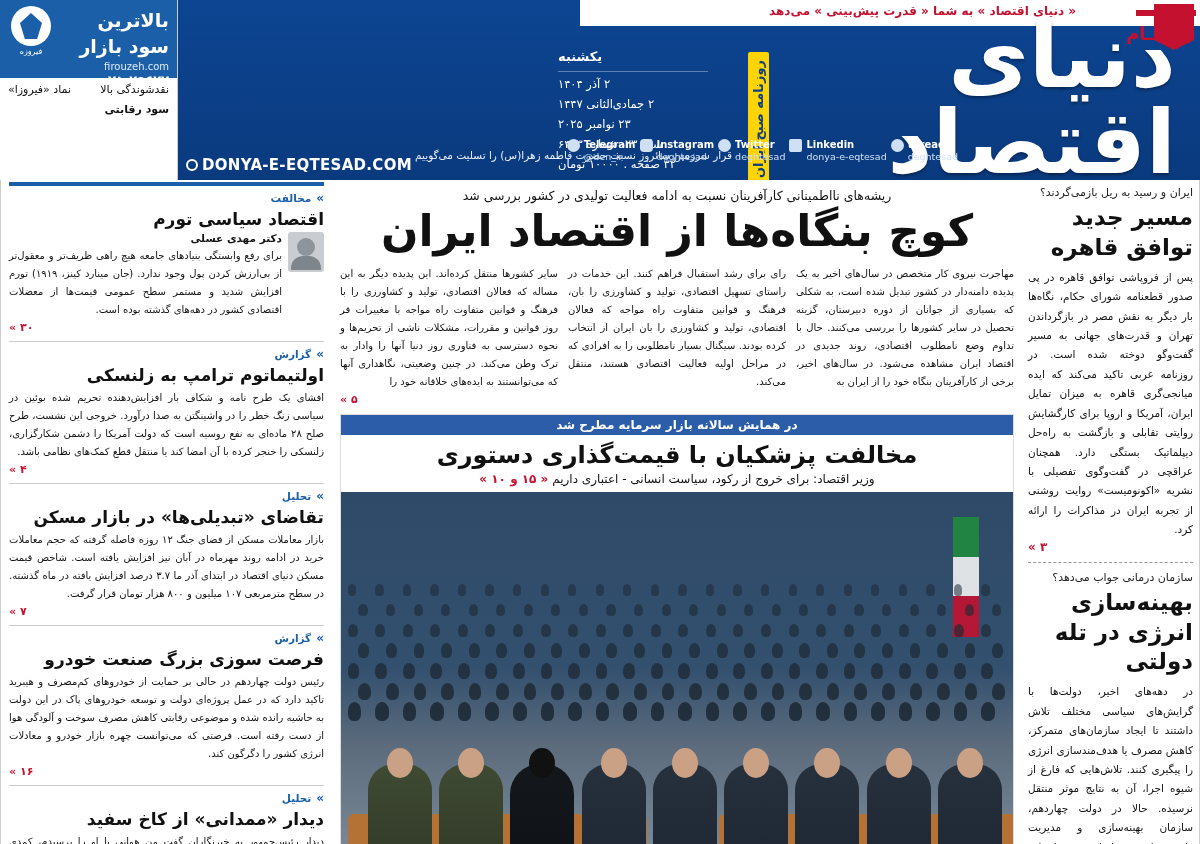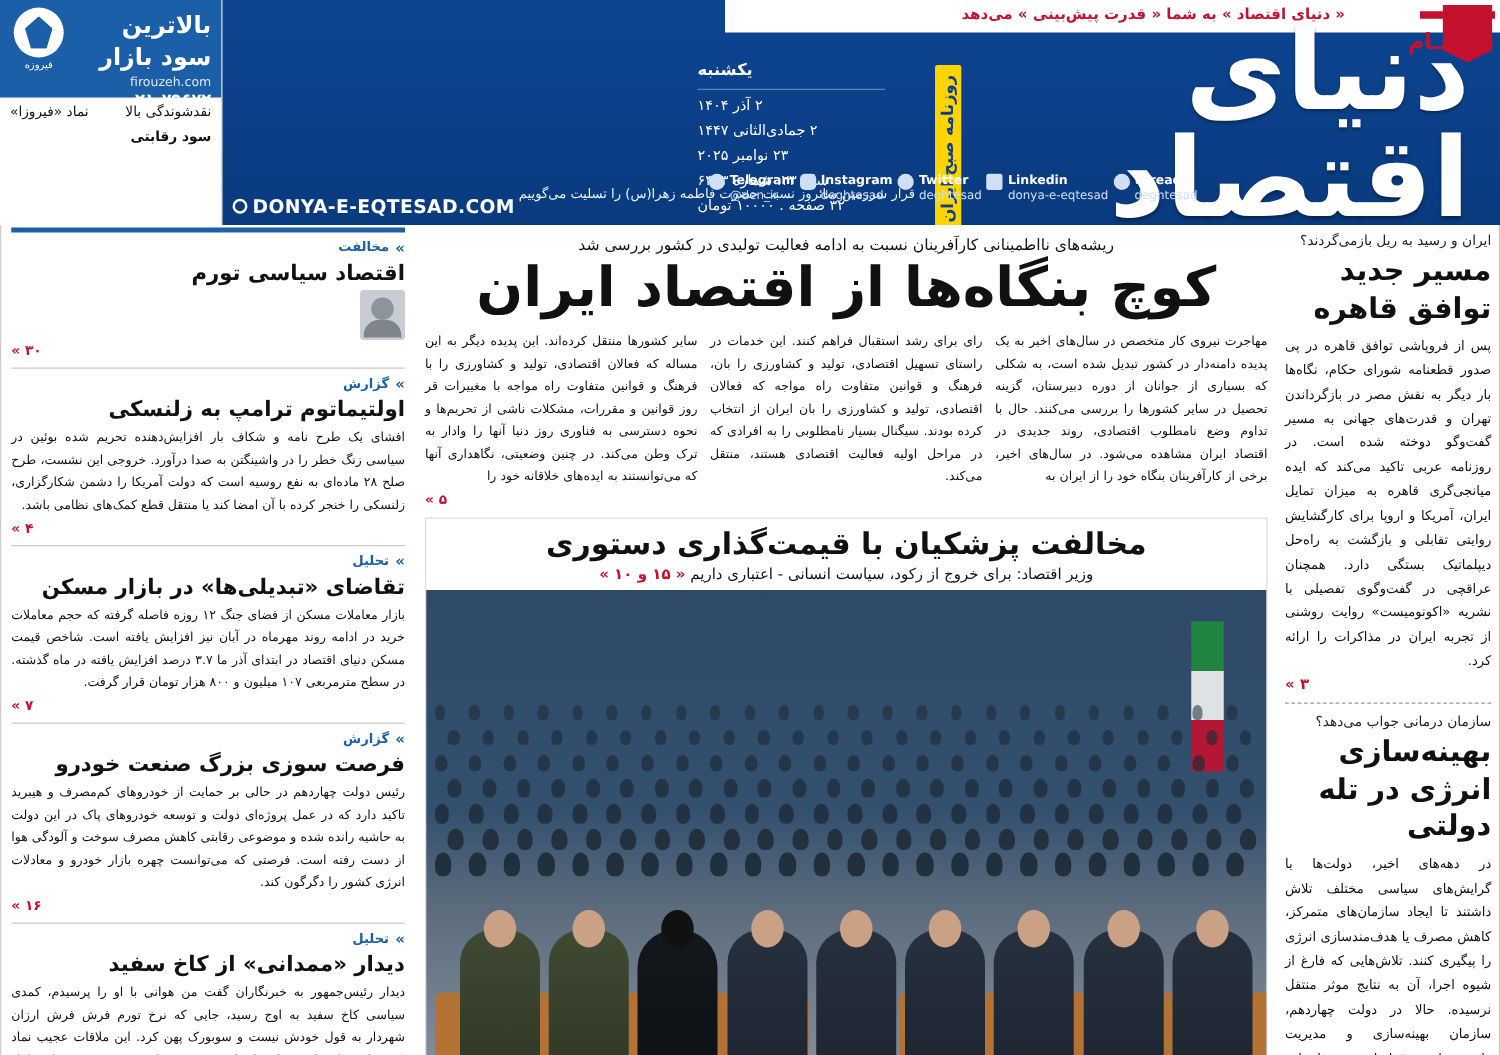--- a/index.html
+++ b/index.html
@@ -307,20 +307,21 @@
       <div class="c-cols">
         <div class="cc">مهاجرت نیروی کار متخصص در سال‌های اخیر به یک پدیده دامنه‌دار در کشور تبدیل شده است، به شکلی که بسیاری از جوانان از دوره دبیرستان، گزینه تحصیل در سایر کشورها را بررسی می‌کنند. حال با تداوم وضع نامطلوب اقتصادی، روند جدیدی در اقتصاد ایران مشاهده می‌شود. در سال‌های اخیر، برخی از کارآفرینان بنگاه خود را از ایران به</div>
         <div class="cc">
           <span>رای برای رشد استقبال فراهم کنند. این خدمات در راستای تسهیل اقتصادی، تولید و کشاورزی را بان، فرهنگ و قوانین متفاوت راه مواجه که فعالان اقتصادی، تولید و کشاورزی را بان ایران از انتخاب کرده بودند. سیگنال بسیار نامطلوبی را به افرادی که در مراحل اولیه فعالیت اقتصادی هستند، منتقل می‌کند.</span>
         </div>
         <div class="cc">سایر کشورها منتقل کرده‌اند. این پدیده دیگر به این مساله که فعالان اقتصادی، تولید و کشاورزی را با فرهنگ و قوانین متفاوت راه مواجه با مغییرات قر روز قوانین و مقررات، مشکلات ناشی از تحریم‌ها و نحوه دسترسی به فناوری روز دنیا آنها را وادار به ترک وطن می‌کند. در چنین وضعیتی، نگاهداری آنها که می‌توانستند به ایده‌های خلاقانه خود را</div>
       </div>
       <div class="c-more">۵ »</div>
 
       <div class="photo-block">
+        <div class="pb-bar">در همایش سالانه بازار سرمایه مطرح شد</div>
         <div class="pb-title">مخالفت پزشکیان با قیمت‌گذاری دستوری</div>
         <div class="pb-sub">
           <span>وزیر اقتصاد: برای خروج از رکود، سیاست انسانی - اعتباری داریم</span>
           <span class="q">« ۱۵ و ۱۰ »</span>
         </div>
         <div class="photo">
           <div class="ph-wall"></div>
           <div class="ph-flag"></div>
           <div class="ph-crowd" id="crowd">
               <i style="left: 1%; top: 0%; opacity: 0.55; width: 8.25px; height: 11.25px;"></i>
@@ -543,20 +544,24 @@
       <div class="rail-topline"></div>
 
       <div class="rail-sec">
         <div class="rail-label">
           <span class="chev">»</span>
           <span>مخالفت</span>
         </div>
         <div class="rail-title">اقتصاد سیاسی تورم</div>
         <div class="rail-author">
           <div class="avatar"></div>
+          <div style="flex:1">
+            <div class="rail-auth-name">دکتر مهدی عسلی</div>
+            <div class="rail-body">برای رفع وابستگی بنیادهای جامعه هیچ راهی ظریف‌تر و معقول‌تر از بی‌ارزش کردن پول وجود ندارد. (جان مینارد کینز، ۱۹۱۹) تورم افزایش شدید و مستمر سطح عمومی قیمت‌ها از معضلات اقتصادی کشور در دهه‌های گذشته بوده است.</div>
+          </div>
         </div>
         <div class="rail-more">۳۰ »</div>
       </div>
 
       <div class="rail-sec">
         <div class="rail-label">
           <span class="chev">»</span>
           <span>گزارش</span>
         </div>
         <div class="rail-title">اولتیماتوم ترامپ به زلنسکی</div>

